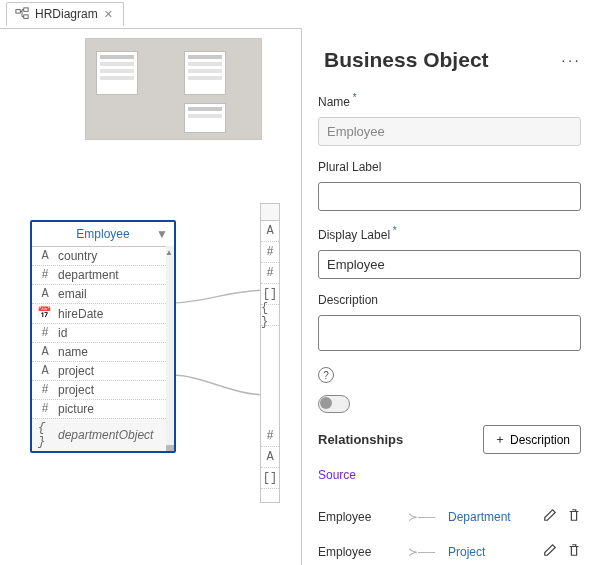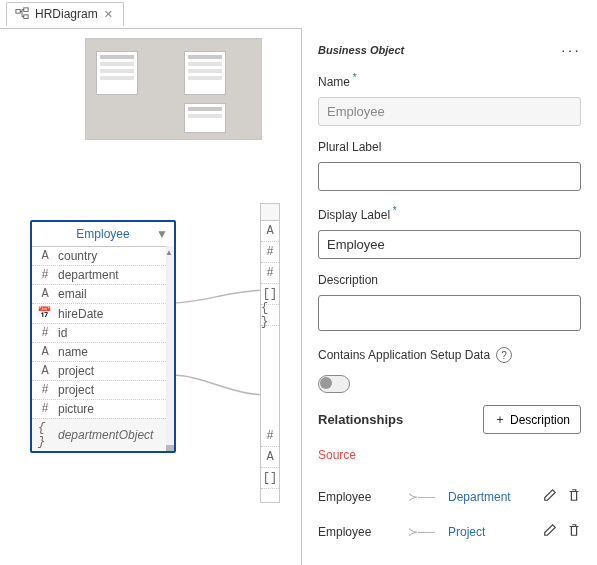--- a/index.html
+++ b/index.html
@@ -47,35 +47,35 @@
 .entity2 .hdr2{height:16px;border-bottom:1px solid var(--border);background:#f7f7f7;}
 .entity2 .row2{height:20px;border-bottom:1px dotted #ccc;display:flex;align-items:center;justify-content:center;color:#666;font-family:"Courier New",monospace;font-size:12px;}
 .entity2 .gap{height:100px;}
 
 
 .connector{position:absolute;stroke:#b8b8b8;fill:none;stroke-width:1.5;}
 
 
 .panel{position:absolute;right:0;top:28px;width:296px;bottom:0;border-left:1px solid var(--border);background:#fff;padding:14px 16px 0 16px;box-sizing:border-box;display:flex;flex-direction:column;gap:8px;overflow:hidden;}
 .panel-hdr{display:flex;align-items:center;justify-content:space-between;}
-.panel-hdr h1{font-size:11px;font-weight:700;margin:0;font-style:italic;}
+.panel-hdr h1{font-size:21px;font-weight:700;margin:6px;}
 .more{letter-spacing:2px;color:#333;font-size:14px;}
 .form-label{font-size:12px;color:#333;margin-top:6px;}
 .req::after{content:" *";color:var(--link);font-size:10px;vertical-align:super;}
 .input{width:100%;box-sizing:border-box;border:1px solid #7d7d7d;border-radius:3px;padding:6px 8px;font-size:13px;color:#333;}
 .input.readonly{background:#f6f6f6;color:#888;border-color:#cfcfcf;}
 .textarea{width:100%;height:36px;box-sizing:border-box;border:1px solid #7d7d7d;border-radius:3px;padding:6px 8px;font-size:13px;resize:none;}
 .checkline{display:flex;align-items:center;gap:6px;margin-top:8px;}
 .help{width:14px;height:14px;border:1px solid #777;border-radius:50%;display:flex;align-items:center;justify-content:center;font-size:10px;color:#555;}
 .toggle{width:30px;height:16px;border:1px solid #888;border-radius:10px;position:relative;background:#f0f0f0;margin-top:4px;}
 .toggle::after{content:"";position:absolute;left:1px;top:1px;width:12px;height:12px;border-radius:50%;background:#999;}
 .rel-hdr{display:flex;align-items:center;justify-content:space-between;margin-top:4px;}
 .rel-hdr h2{font-size:13px;font-weight:700;margin:0;}
 .btn{border:1px solid #7d7d7d;border-radius:3px;background:#fff;padding:5px 10px;font-size:12px;display:flex;align-items:center;gap:4px;}
-.rel-cols{display:flex;gap:0;margin-top:6px;color:#ef4444;font-size:12px;}
+.rel-cols{display:flex;gap:0;margin-top:6px;color:#6d28d9;font-size:12px;}
 .rel-cols>div{flex:1;}
 .rel-row{display:flex;align-items:center;margin-top:18px;font-size:12px;}
 .rel-src{width:90px;}
 .rel-conn{flex:0 0 40px;color:#aaa;}
 .rel-tgt{flex:1;}
 .rel-tgt a{color:var(--link);text-decoration:none;}
 .rel-actions{display:flex;gap:10px;color:#555;}
 .rel-actions span{cursor:pointer;}
 .icon-svg{width:14px;height:14px;stroke:#444;fill:none;stroke-width:1.4;}
 </style>
@@ -204,21 +204,20 @@
   <div class="form-label">Plural Label</div>
   <input class="input" value="" style="">
 
   <div class="form-label req">Display Label</div>
   <input class="input" value="Employee" style="">
 
   <div class="form-label">Description</div>
   <textarea class="textarea" value="" style=""></textarea>
 
   <div class="checkline">
-    <span>Contains Application Setup Data</span>
     <span class="help">?</span>
   </div>
   <div class="toggle"></div>
 
   <div class="rel-hdr">
     <h2>Relationships</h2>
     <button class="btn">
       <span>＋</span>
       <span>Description</span>
     </button>

